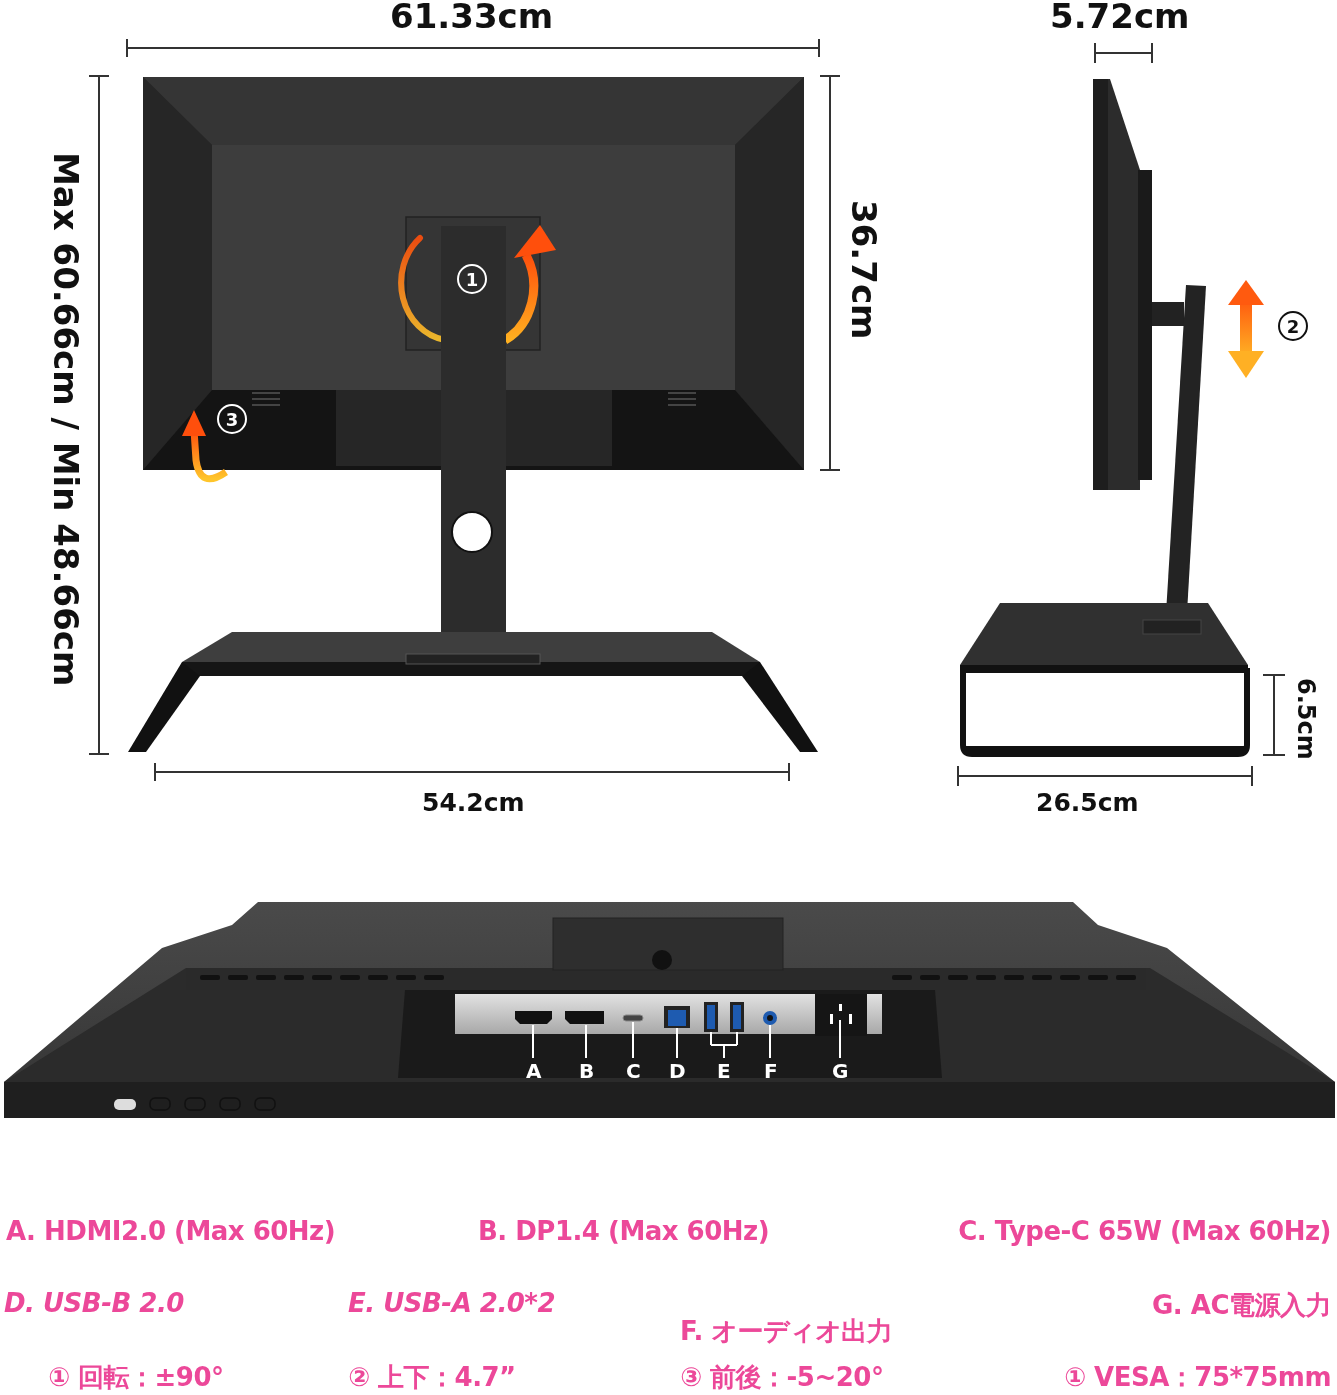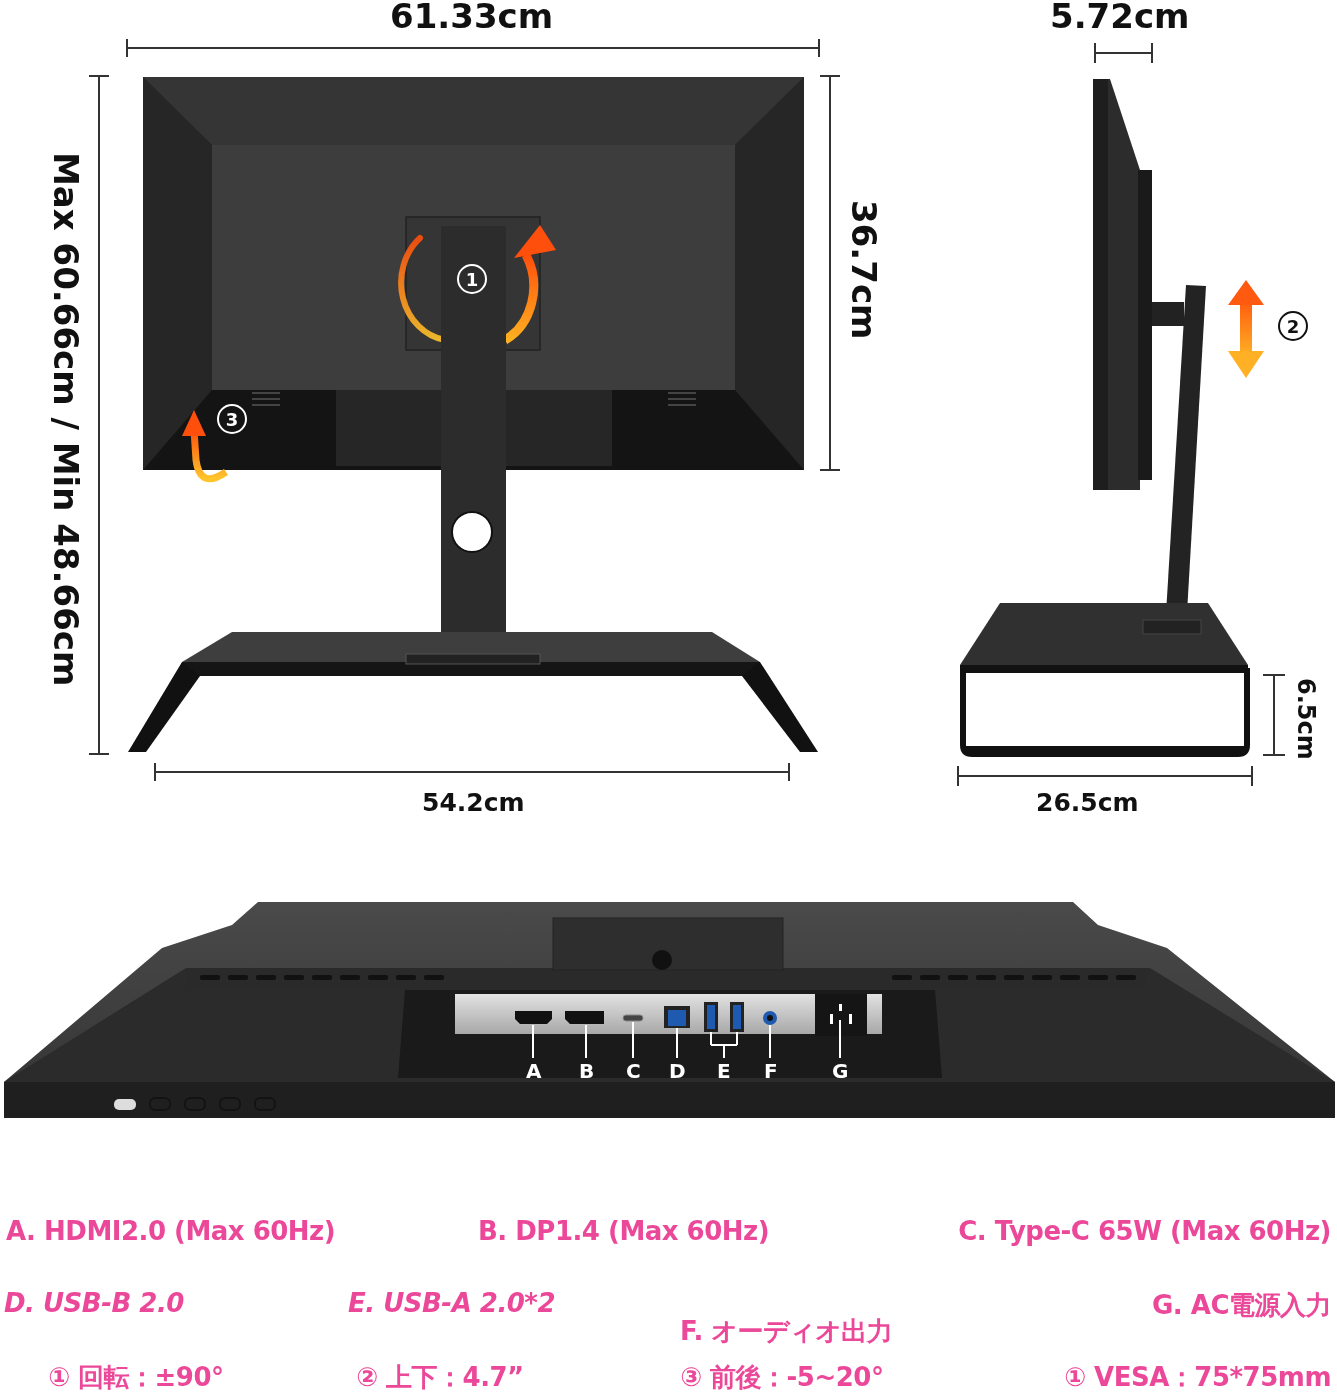--- a/index.html
+++ b/index.html
@@ -239,16 +239,16 @@
   <div class="spec" style="left:6px; top:1216px;">A. HDMI2.0 (Max 60Hz)</div>
   <div class="spec" style="left:478px; top:1216px;">B. DP1.4 (Max 60Hz)</div>
   <div class="spec" style="right:6px; top:1216px;">C. Type-C 65W (Max 60Hz)</div>
 
   <div class="spec" style="left:4px; top:1288px;font-style:italic;">D. USB-B 2.0</div>
   <div class="spec" style="left:348px; top:1288px;font-style:italic;">E. USB-A 2.0*2</div>
   <div class="spec" style="left:680px; top:1288px;margin-top:26px;">F. オーディオ出力</div>
   <div class="spec" style="right:6px; top:1288px;">G. AC電源入力</div>
 
   <div class="spec" style="left:4px; top:1360px;margin-left:44px;">① 回転：±90°</div>
-  <div class="spec" style="left:356px; top:1360px;">② 上下：4.7”</div>
+  <div class="spec" style="left:348px; top:1360px;">② 上下：4.7”</div>
   <div class="spec" style="left:680px; top:1360px;">③ 前後：-5~20°</div>
   <div class="spec" style="right:6px; top:1360px;">① VESA：75*75mm</div>
 </div>
 
 </body></html>

